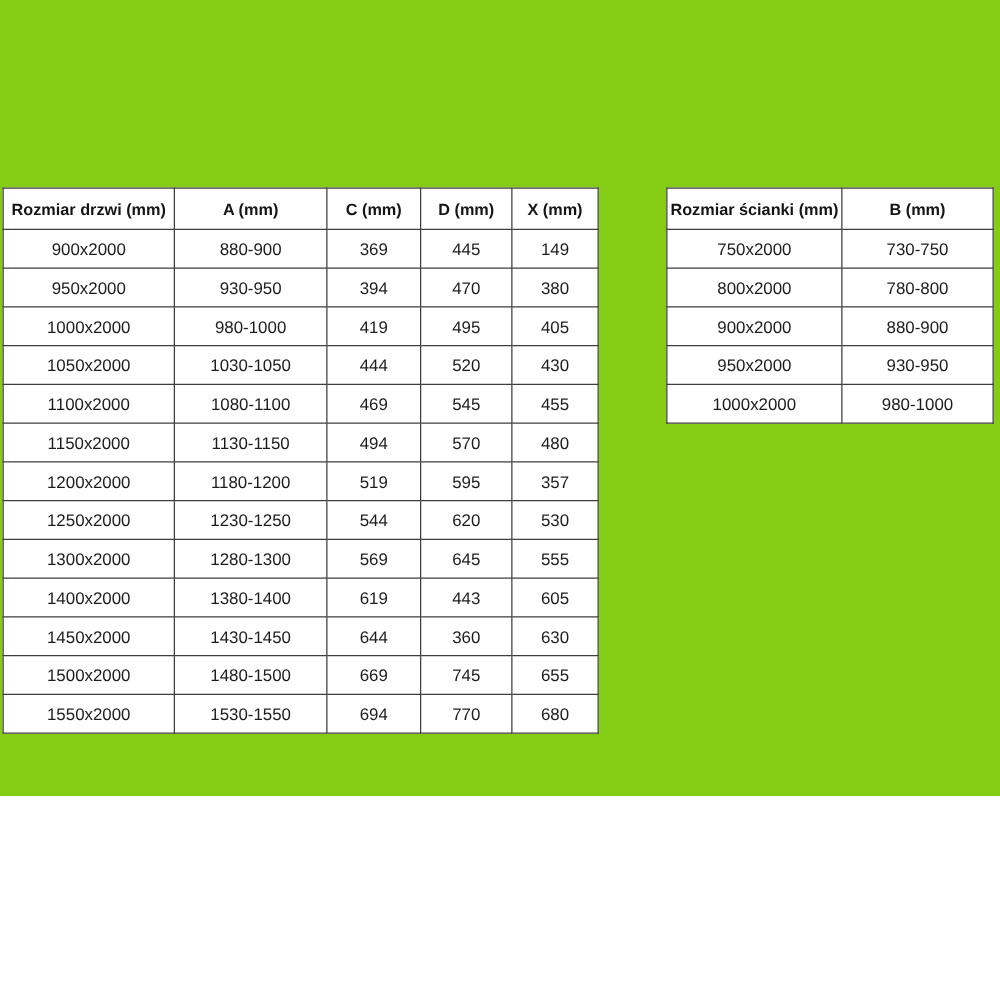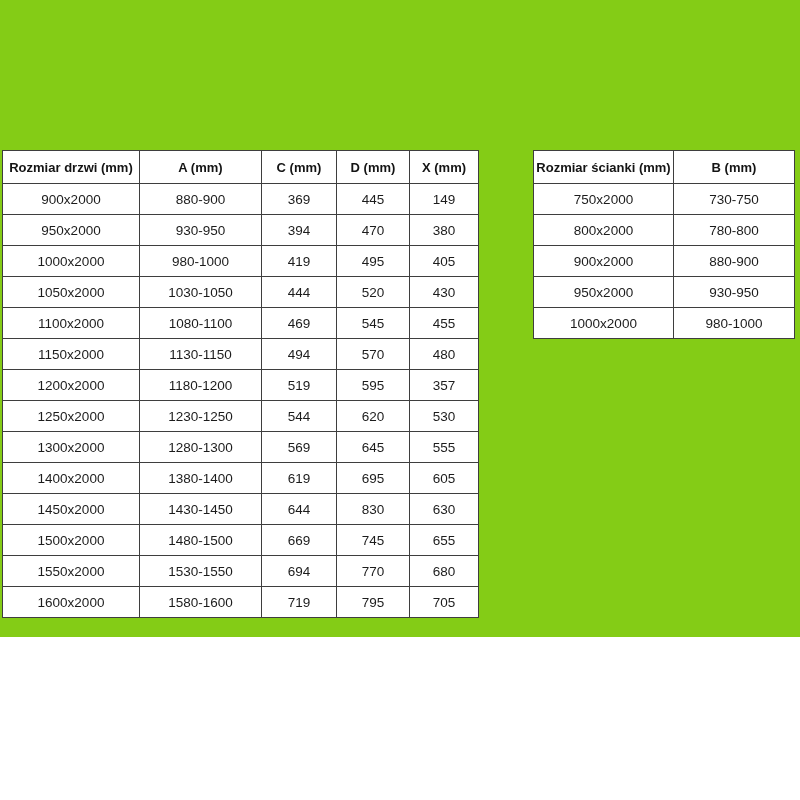--- a/index.html
+++ b/index.html
@@ -136,50 +136,43 @@
           <td>1300x2000</td>
           <td>1280-1300</td>
           <td>569</td>
           <td>645</td>
           <td>555</td>
         </tr>
         <tr>
           <td>1400x2000</td>
           <td>1380-1400</td>
           <td>619</td>
-          <td>695</td>
+          <td>443</td>
           <td>605</td>
         </tr>
         <tr>
           <td>1450x2000</td>
           <td>1430-1450</td>
           <td>644</td>
-          <td>830</td>
+          <td>360</td>
           <td>630</td>
         </tr>
         <tr>
           <td>1500x2000</td>
           <td>1480-1500</td>
           <td>669</td>
           <td>745</td>
           <td>655</td>
         </tr>
         <tr>
           <td>1550x2000</td>
           <td>1530-1550</td>
           <td>694</td>
           <td>770</td>
           <td>680</td>
-        </tr>
-        <tr>
-          <td>1600x2000</td>
-          <td>1580-1600</td>
-          <td>719</td>
-          <td>795</td>
-          <td>705</td>
         </tr>
       </tbody>
     </table>
 
   <table class="spec-table wall-table">
     <colgroup>
       <col style="width:140px">
       <col style="width:121px">
     </colgroup>
   <thead>

